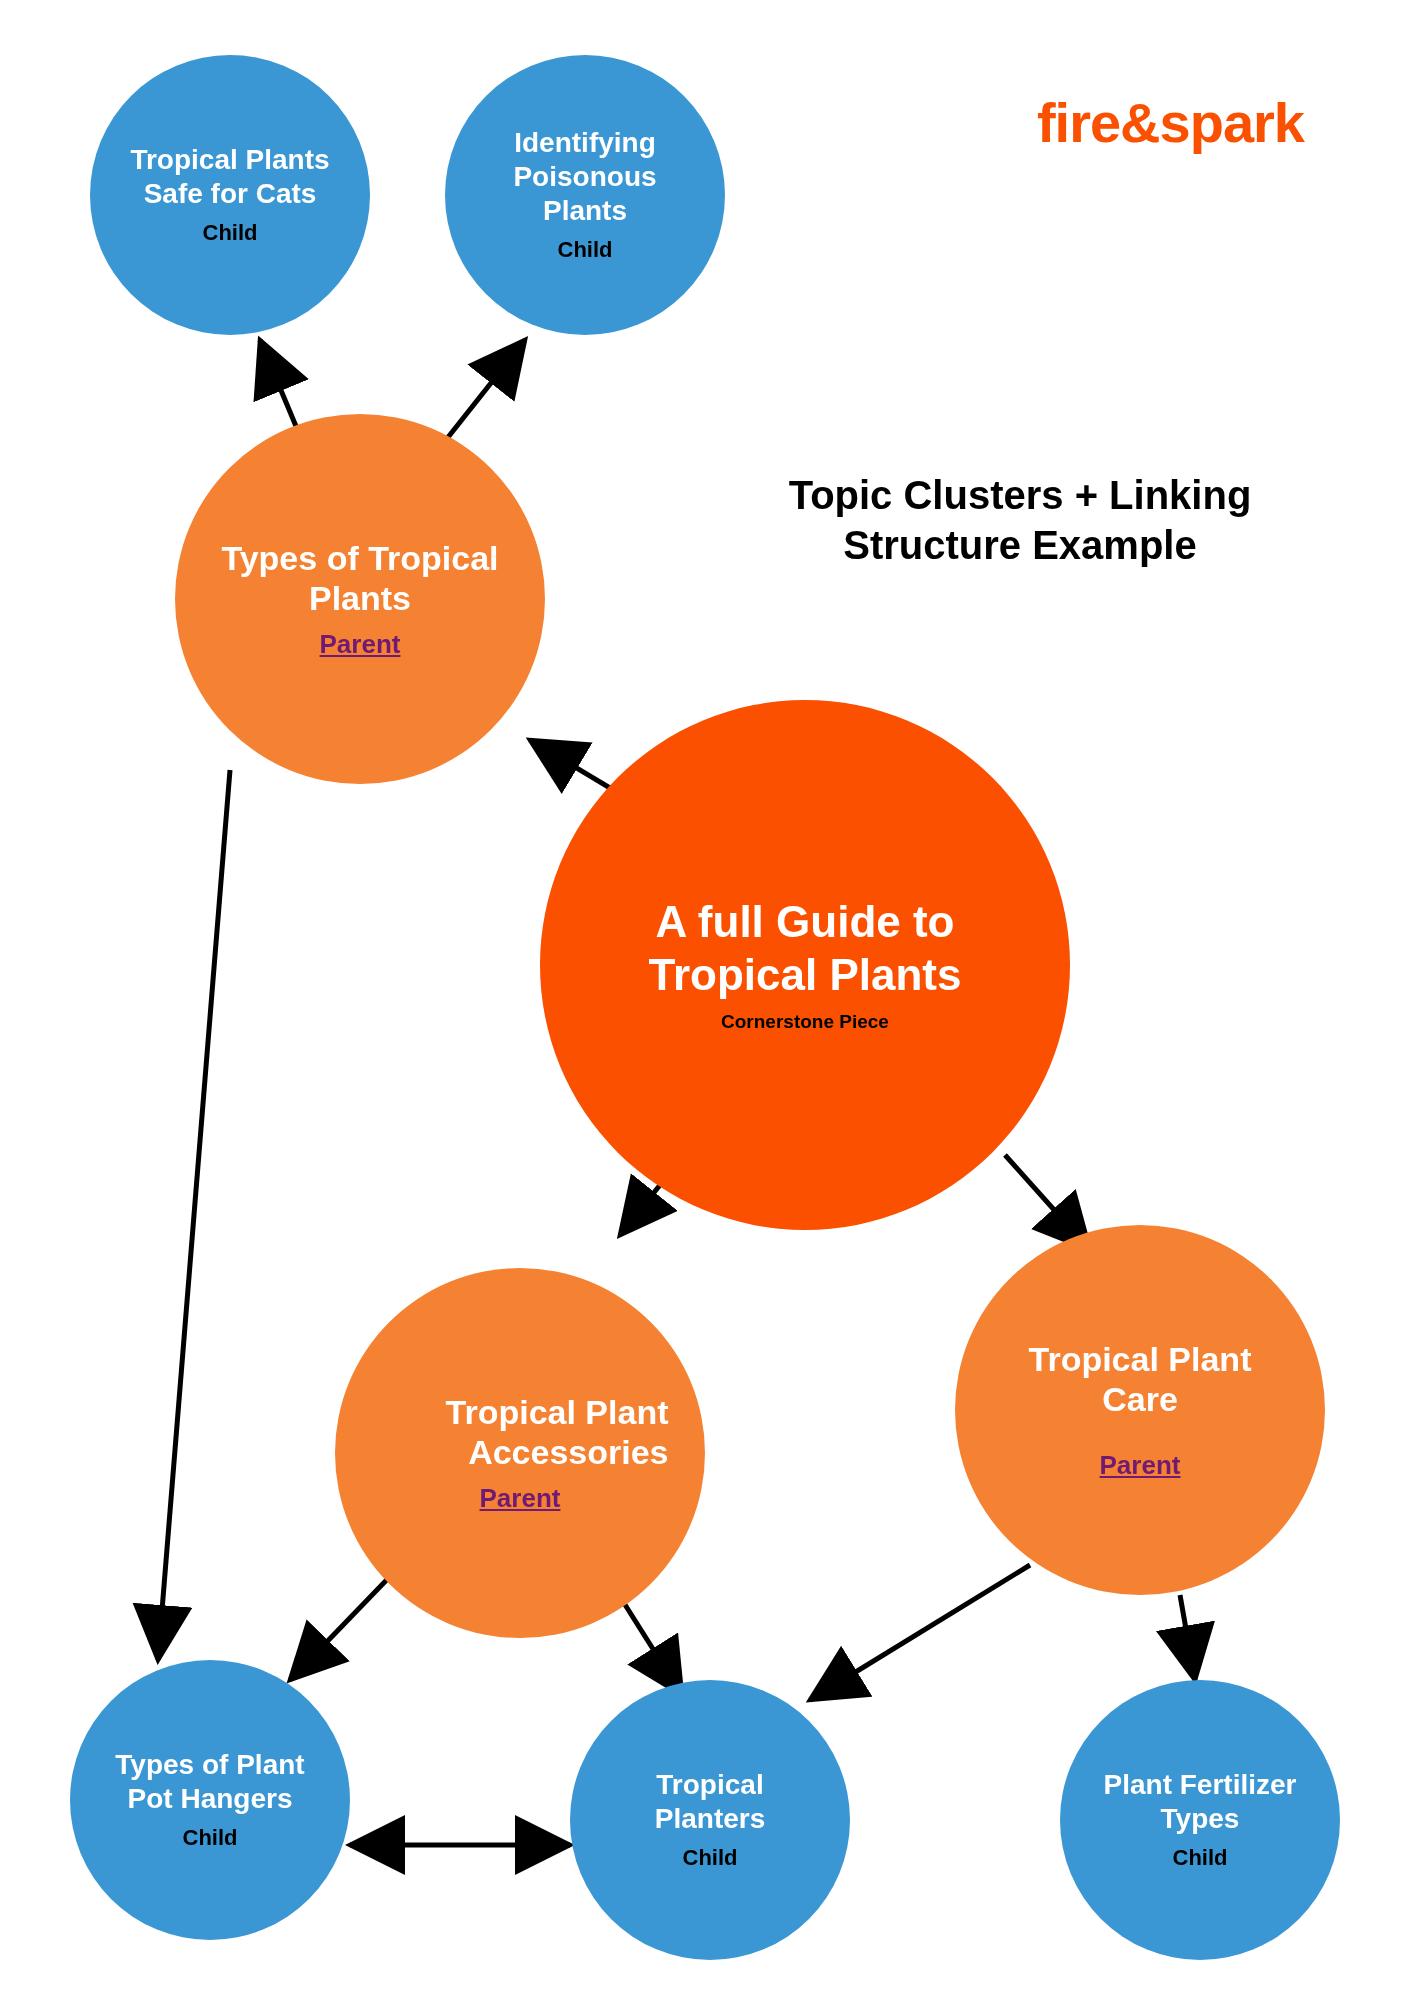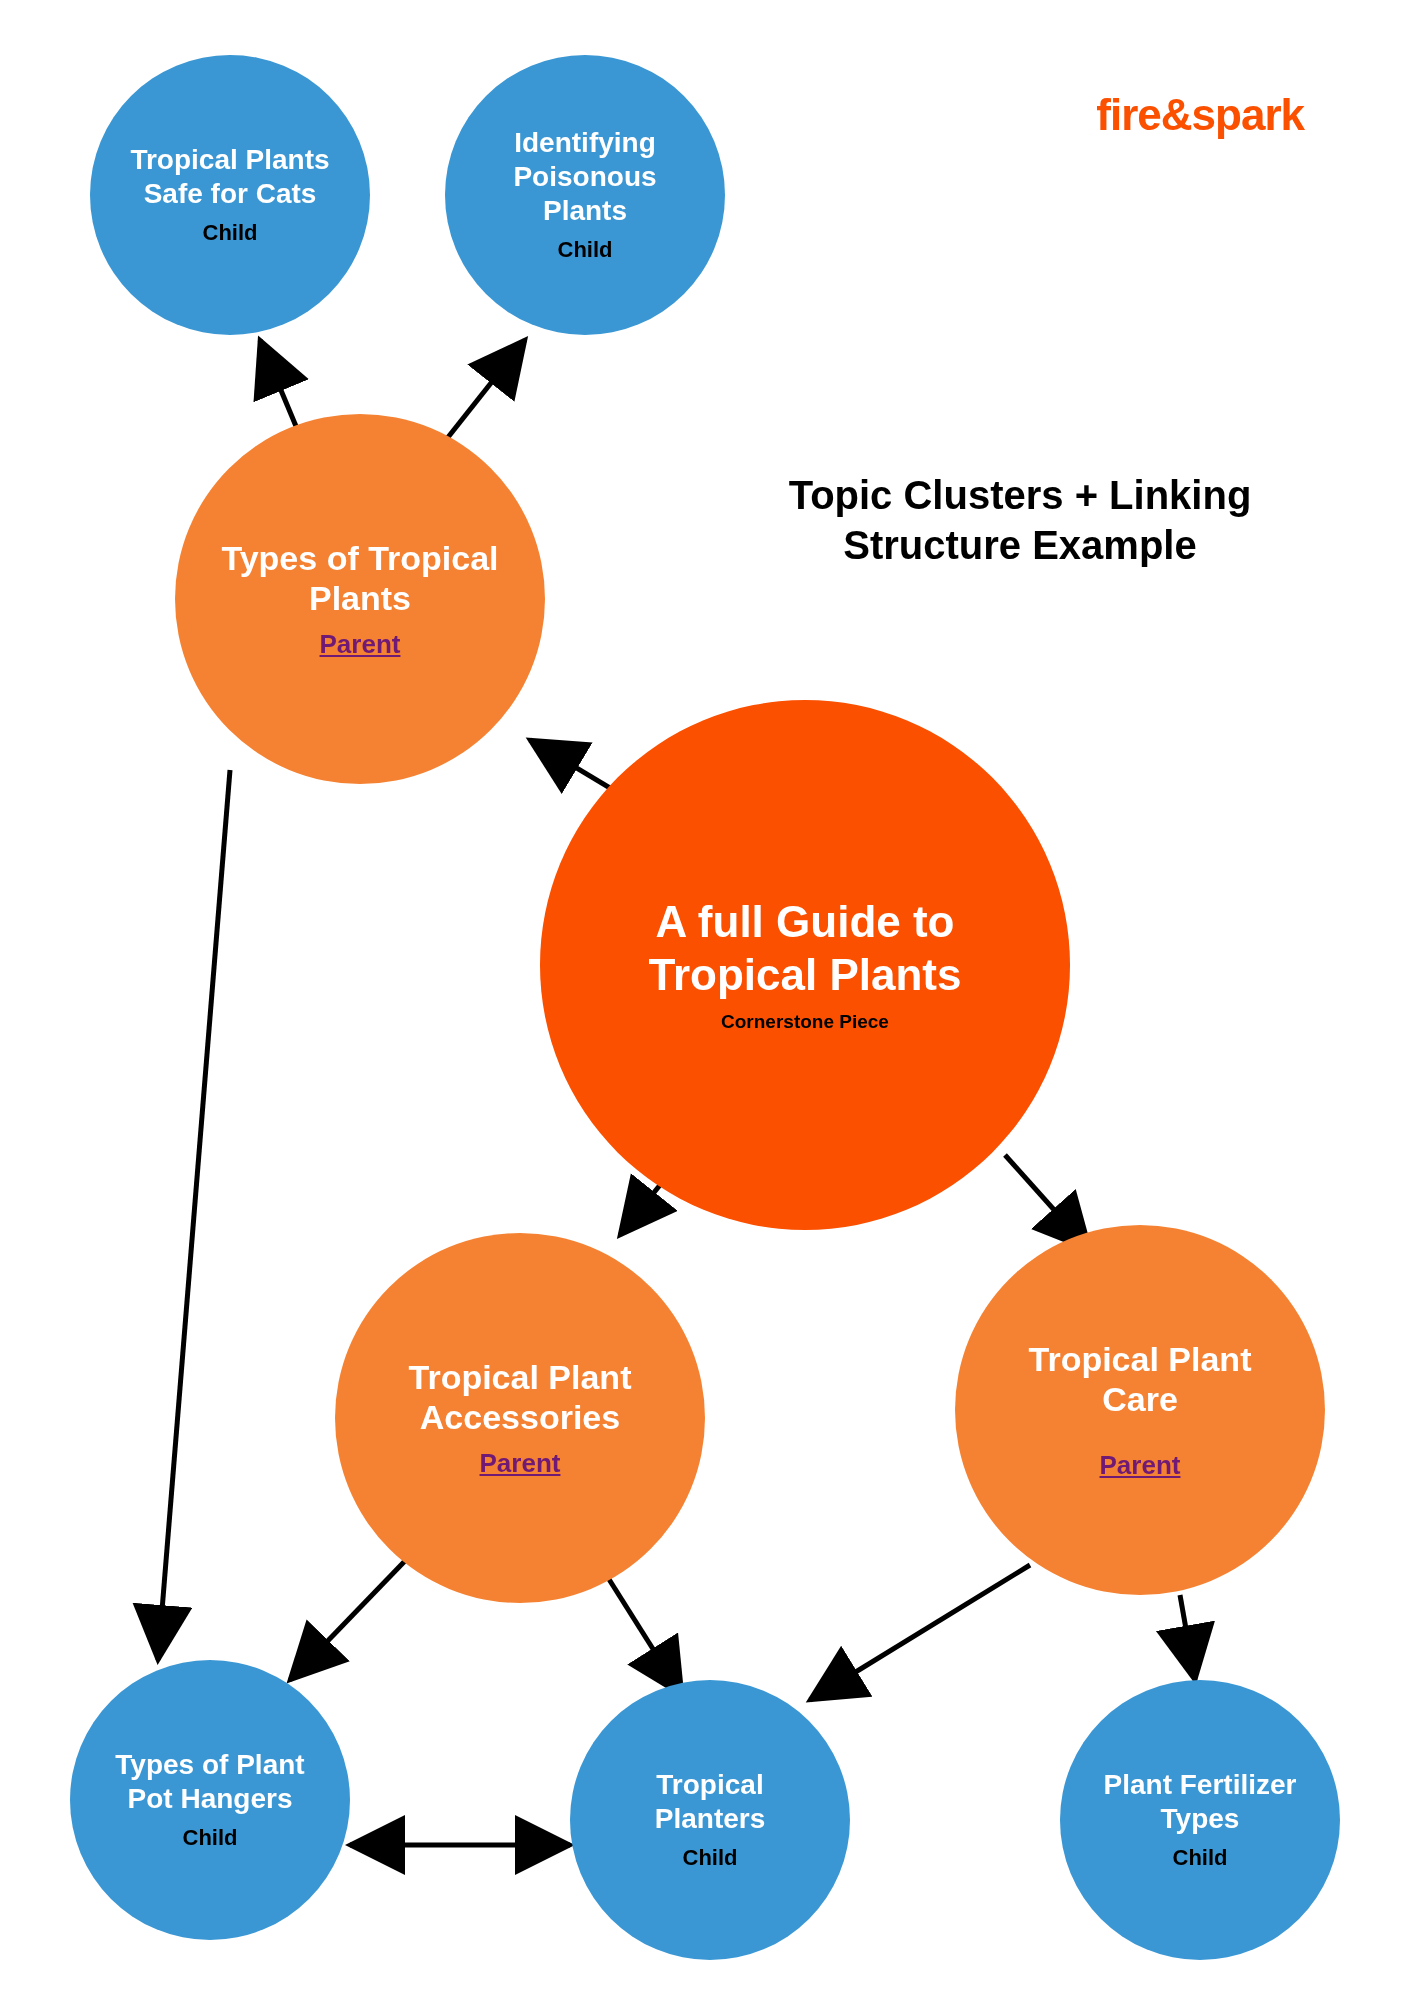--- a/index.html
+++ b/index.html
@@ -51,21 +51,21 @@
     background: #3a97d4;
     width: 280px;
     height: 280px;
     font-size: 28px;
   }
   .child .subtitle { color: #000; font-size: 22px; }
   .logo {
     position: absolute;
     top: 90px;
     right: 110px;
-    font-size: 44px;
+    font-size: 56px;
     font-weight: 700;
     color: #fa5000;
     letter-spacing: -1px;
   }
   .heading {
     position: absolute;
     top: 470px;
     left: 720px;
     width: 600px;
     font-size: 40px;
@@ -139,21 +139,21 @@
   <div class="node parent" style="left:175px; top:414px;">
     <div class="title">Types of Tropical Plants</div>
     <div class="subtitle">Parent</div>
   </div>
 
   <div class="node cornerstone" style="left:540px; top:700px;">
     <div class="title">A full Guide to Tropical Plants</div>
     <div class="subtitle">Cornerstone Piece</div>
   </div>
 
-  <div class="node parent" style="left:335px; top:1233px;">
+  <div class="node parent" style="left:335px; top:1268px;text-align:right;">
     <div class="title">Tropical Plant Accessories</div>
     <div class="subtitle">Parent</div>
   </div>
 
   <div class="node parent" style="left:955px; top:1225px;gap:20px;">
     <div class="title">Tropical Plant Care</div>
     <div class="subtitle">Parent</div>
   </div>
 
   <div class="node child" style="left:70px; top:1660px;">

